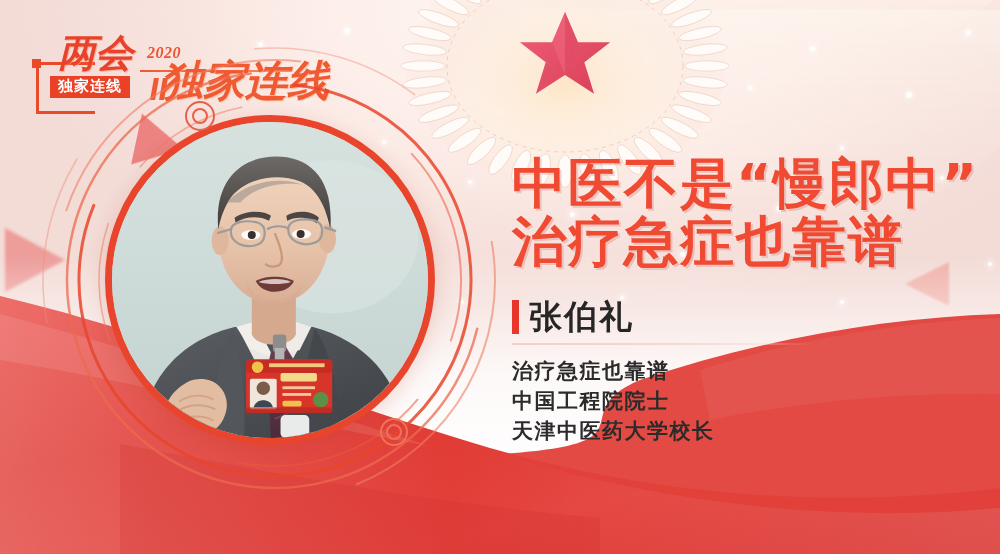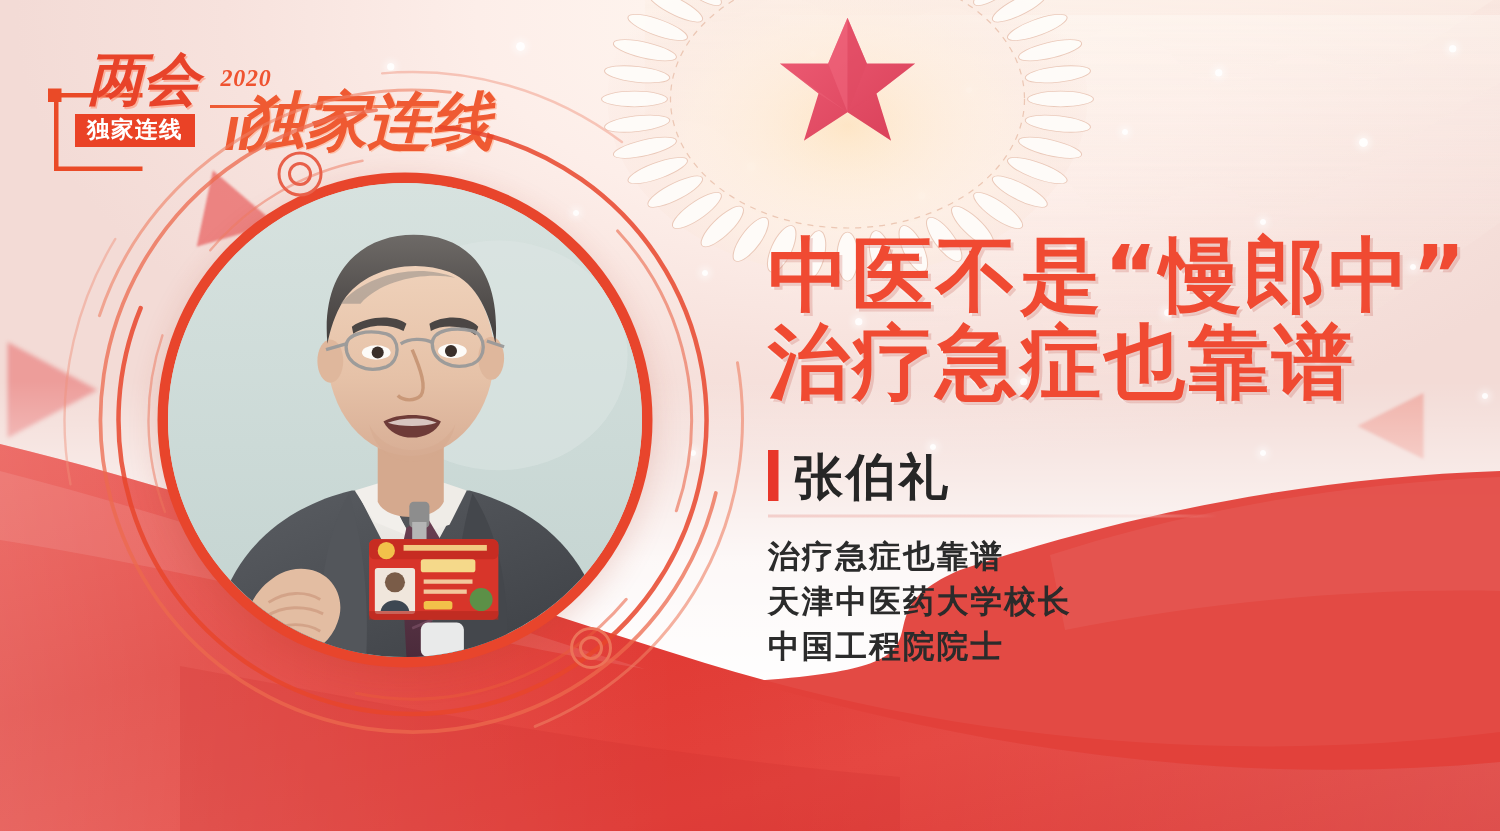--- a/index.html
+++ b/index.html
@@ -110,21 +110,21 @@
     font-size:54px;font-weight:bold;line-height:1.08;
     color:#f04a32;letter-spacing:2px;white-space:nowrap;
     font-family:"DejaVu Sans",sans-serif;
     text-shadow:2px 2px 0 rgba(180,40,25,.18), 0 1px 0 rgba(255,255,255,.35);
   }
   .namebox{position:absolute;left:512px;top:300px;width:330px;}
   .name-row{display:flex;align-items:center;gap:10px;}
   .name-bar{width:7px;height:34px;background:#e8362a;flex:0 0 auto;}
   .name-text{
     font-size:33px;font-weight:bold;color:#262626;letter-spacing:2px;
-    font-family:Liberation Sans, sans-serif;line-height:1;text-align:right;
+    font-family:Liberation Serif, serif;line-height:1;text-align:right;
   }
   .divider{margin-top:9px;width:300px;height:2px;
     background:linear-gradient(90deg,#f3cfcb 0%, #f6d7d3 55%, rgba(246,215,211,0) 100%);}
   .creds{margin-top:11px;}
   .cred{
     font-size:21px;font-weight:bold;color:#2b2b2b;letter-spacing:1.5px;
     line-height:1.43;font-family:"DejaVu Sans",sans-serif;white-space:nowrap;
   }
 </style>
 </head>
@@ -509,18 +509,18 @@
   </div>
 
   <div class="namebox">
     <div class="name-row">
       <span class="name-bar"></span>
       <span class="name-text">张伯礼</span>
     </div>
     <div class="divider"></div>
     <div class="creds">
       <div class="cred">治疗急症也靠谱</div>
+      <div class="cred">中国工程院院士</div>
       <div class="cred">天津中医药大学校长</div>
-      <div class="cred">中国工程院院士</div>
     </div>
   </div>
 
 </div>
 
 </body></html>

